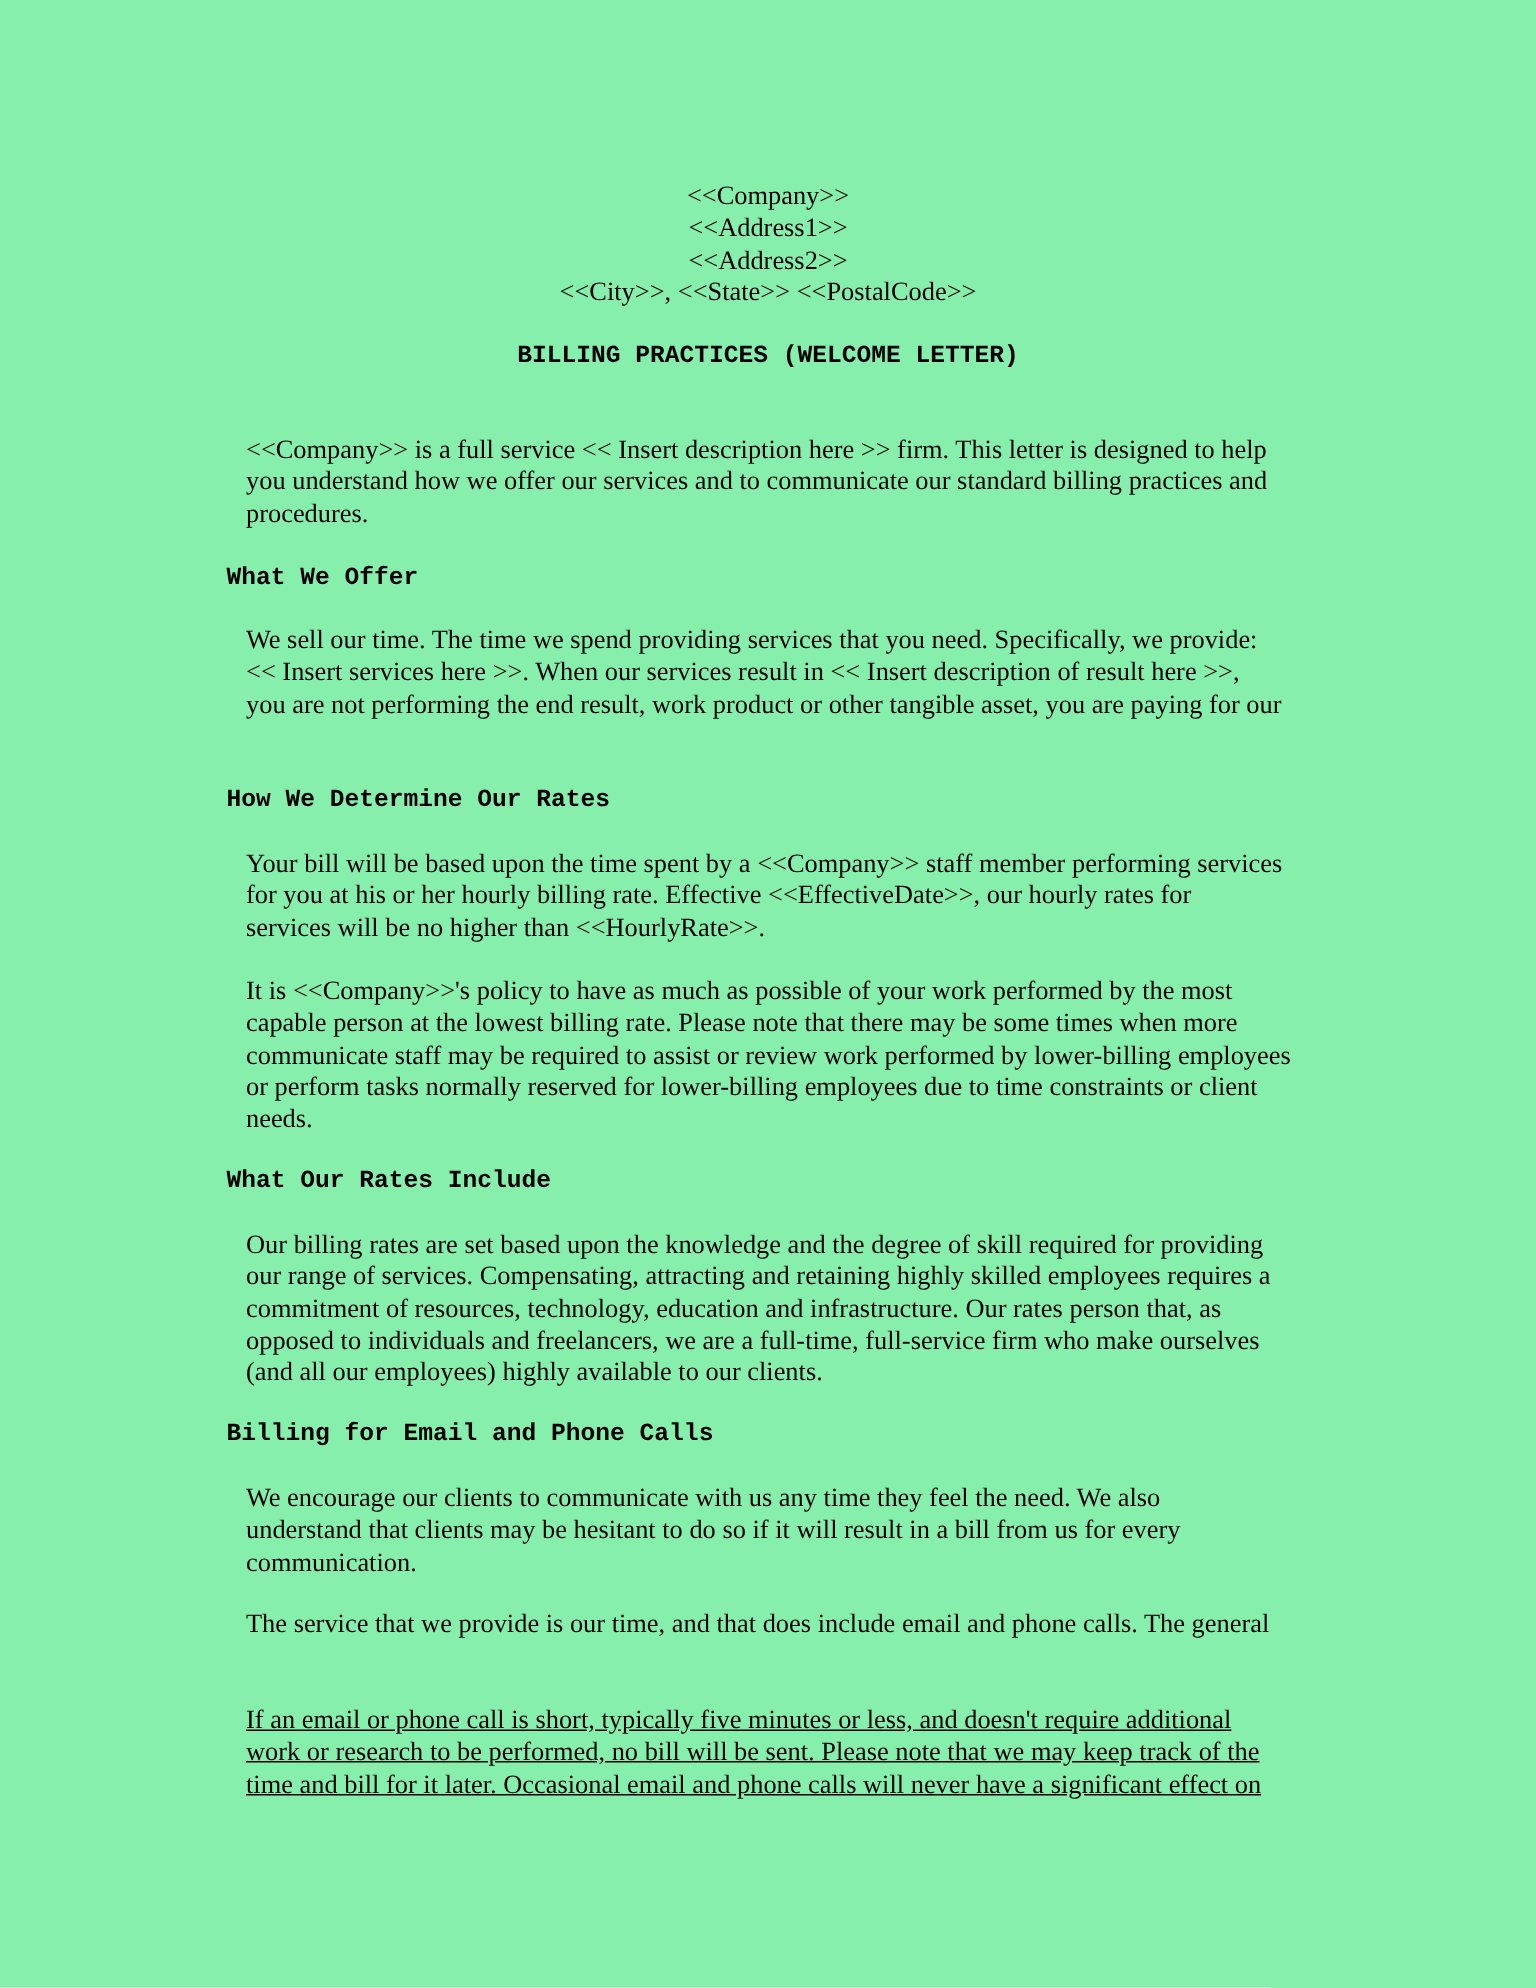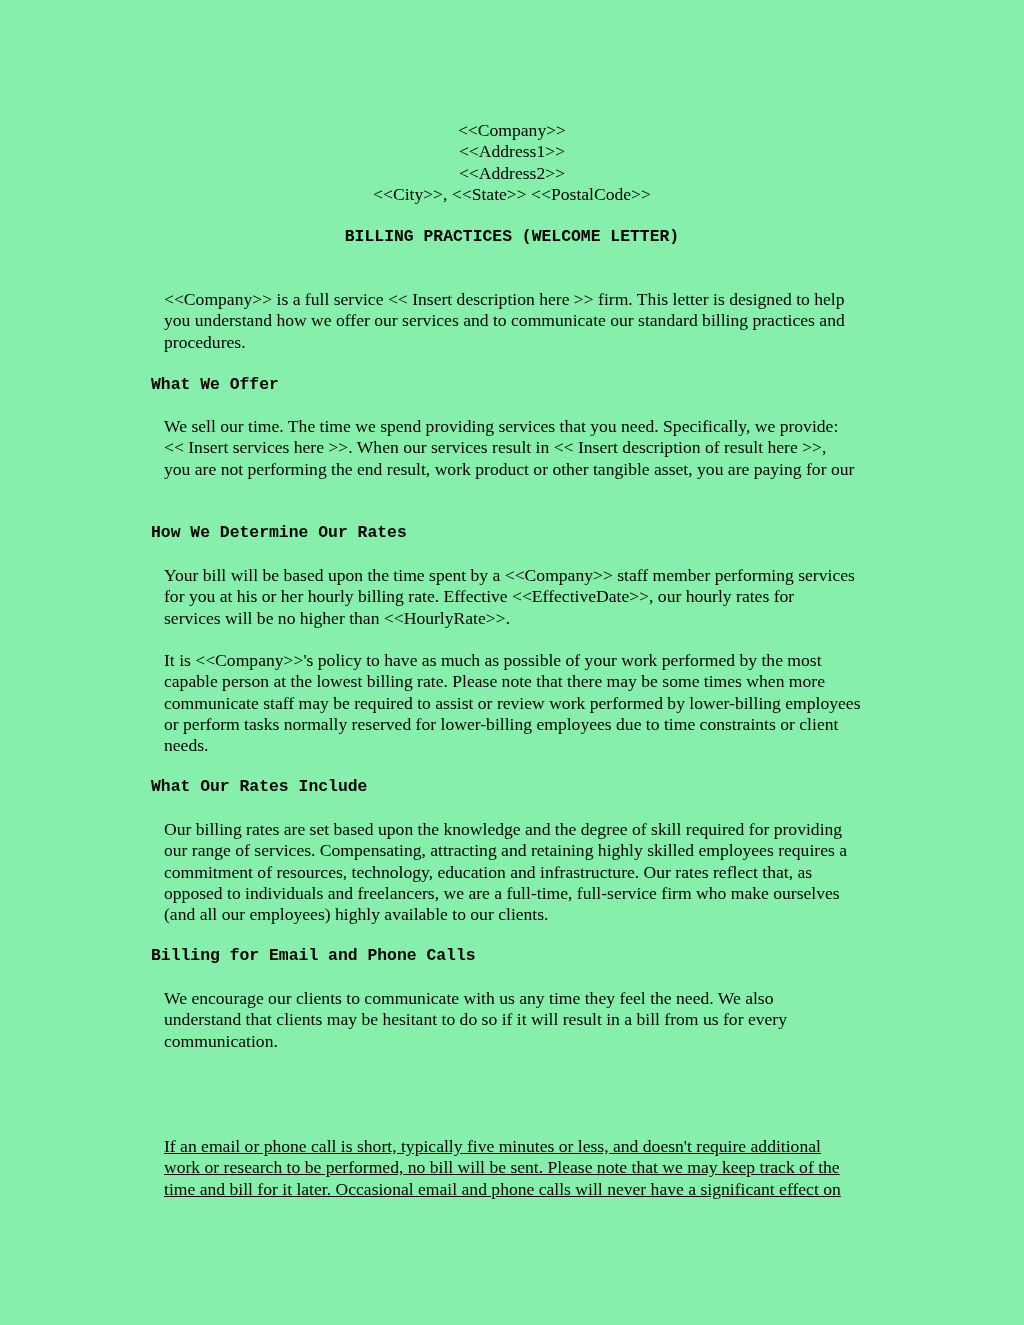--- a/index.html
+++ b/index.html
@@ -52,32 +52,33 @@
     <span class="line">capable person at the lowest billing rate. Please note that there may be some times when more</span>
     <span class="line">communicate staff may be required to assist or review work performed by lower-billing employees</span>
     <span class="line">or perform tasks normally reserved for lower-billing employees due to time constraints or client</span>
     <span class="line">needs.</span>
   </div>
 
   <div class="heading sans-h" style="top:777px;">What Our Rates Include</div>
   <div class="block serif" style="top:819px;">
     <span class="line">Our billing rates are set based upon the knowledge and the degree of skill required for providing</span>
     <span class="line">our range of services. Compensating, attracting and retaining highly skilled employees requires a</span>
-    <span class="line">commitment of resources, technology, education and infrastructure. Our rates reflect that, as</span>
+    <span class="line">commitment of resources, technology, education and infrastructure. Our rates person that, as</span>
     <span class="line">opposed to individuals and freelancers, we are a full-time, full-service firm who make ourselves</span>
     <span class="line">(and all our employees) highly available to our clients.</span>
   </div>
 
   <div class="heading sans-h" style="top:946px;">Billing for Email and Phone Calls</div>
   <div class="block serif" style="top:988px;">
     <span class="line">We encourage our clients to communicate with us any time they feel the need. We also</span>
     <span class="line">understand that clients may be hesitant to do so if it will result in a bill from us for every</span>
     <span class="line">communication.</span>
   </div>
   <div class="block serif" style="top:1072px;">
+    <span class="line">The service that we provide is our time, and that does include email and phone calls. The general</span>
   </div>
   <div class="block serif" style="top:1136px;text-decoration:underline;">
     <span class="line">If an email or phone call is short, typically five minutes or less, and doesn't require additional</span>
     <span class="line">work or research to be performed, no bill will be sent. Please note that we may keep track of the</span>
     <span class="line">time and bill for it later. Occasional email and phone calls will never have a significant effect on</span>
   </div>
 
 </div>
 
 </body></html>

